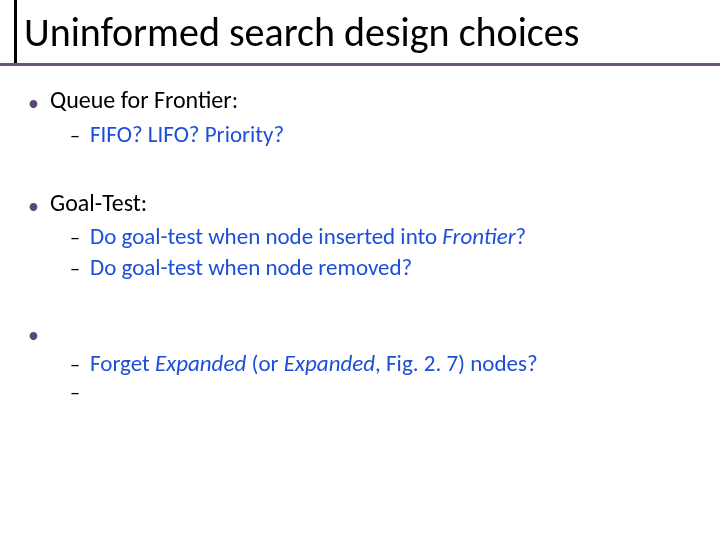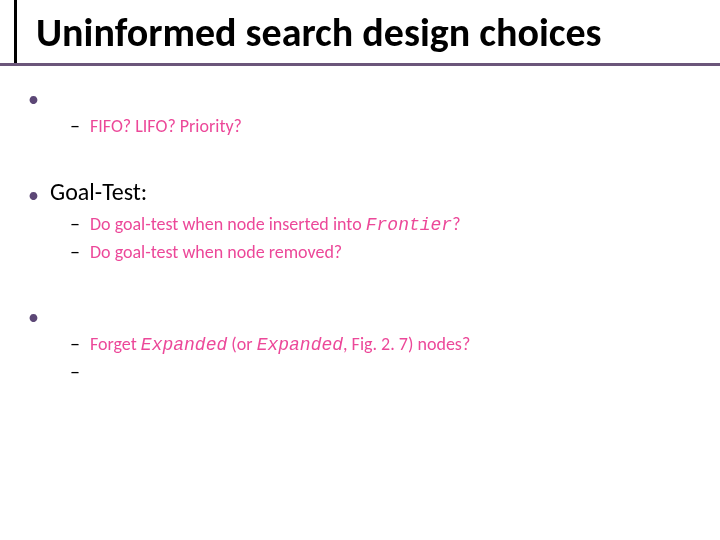--- a/index.html
+++ b/index.html
@@ -23,24 +23,24 @@
   .hbar {
     position: absolute;
     left: 0;
     top: 63px;
     width: 720px;
     height: 3px;
     background: #6b567a;
   }
   .title {
     position: absolute;
-    left: 36px;
+    left: 24px;
     top: 8px;
     font-size: 40px;
-    font-weight: 700;
+    font-weight: 400;
     color: #000000;
     letter-spacing: 0px;
   }
   .content {
     position: absolute;
     left: 28px;
     top: 86px;
     width: 660px;
   }
   .l1 {
@@ -73,42 +73,43 @@
     align-items: baseline;
     margin-bottom: 2px;
   }
   .dash {
     font-size: 20px;
     width: 20px;
     flex-shrink: 0;
     color: #000000;
   }
   .l2-text {
-    font-size: 18px;
-    color: #ec4899;
+    font-size: 23px;
+    color: #1d4ed8;
     line-height: 1.25;
   }
   .gap {
     height: 34px;
   }
-  .italic { font-style: italic; font-family: Liberation Mono, monospace; }
+  .italic { font-style: italic; }
 </style>
 </head>
 <body>
 
 <div class="vbar"></div>
 <div class="hbar"></div>
 
 <div class="title">Uninformed search design choices</div>
 
 <div class="content">
 
   <div class="l1">
     <div class="l1-row">
       <span class="bullet1">•</span>
+      <span class="l1-text">Queue for Frontier:</span>
     </div>
     <div class="l2">
       <div class="l2-row">
         <span class="dash">–</span>
         <span class="l2-text">FIFO? LIFO? Priority?</span>
       </div>
     </div>
   </div>
 
   <div class="gap"></div>

